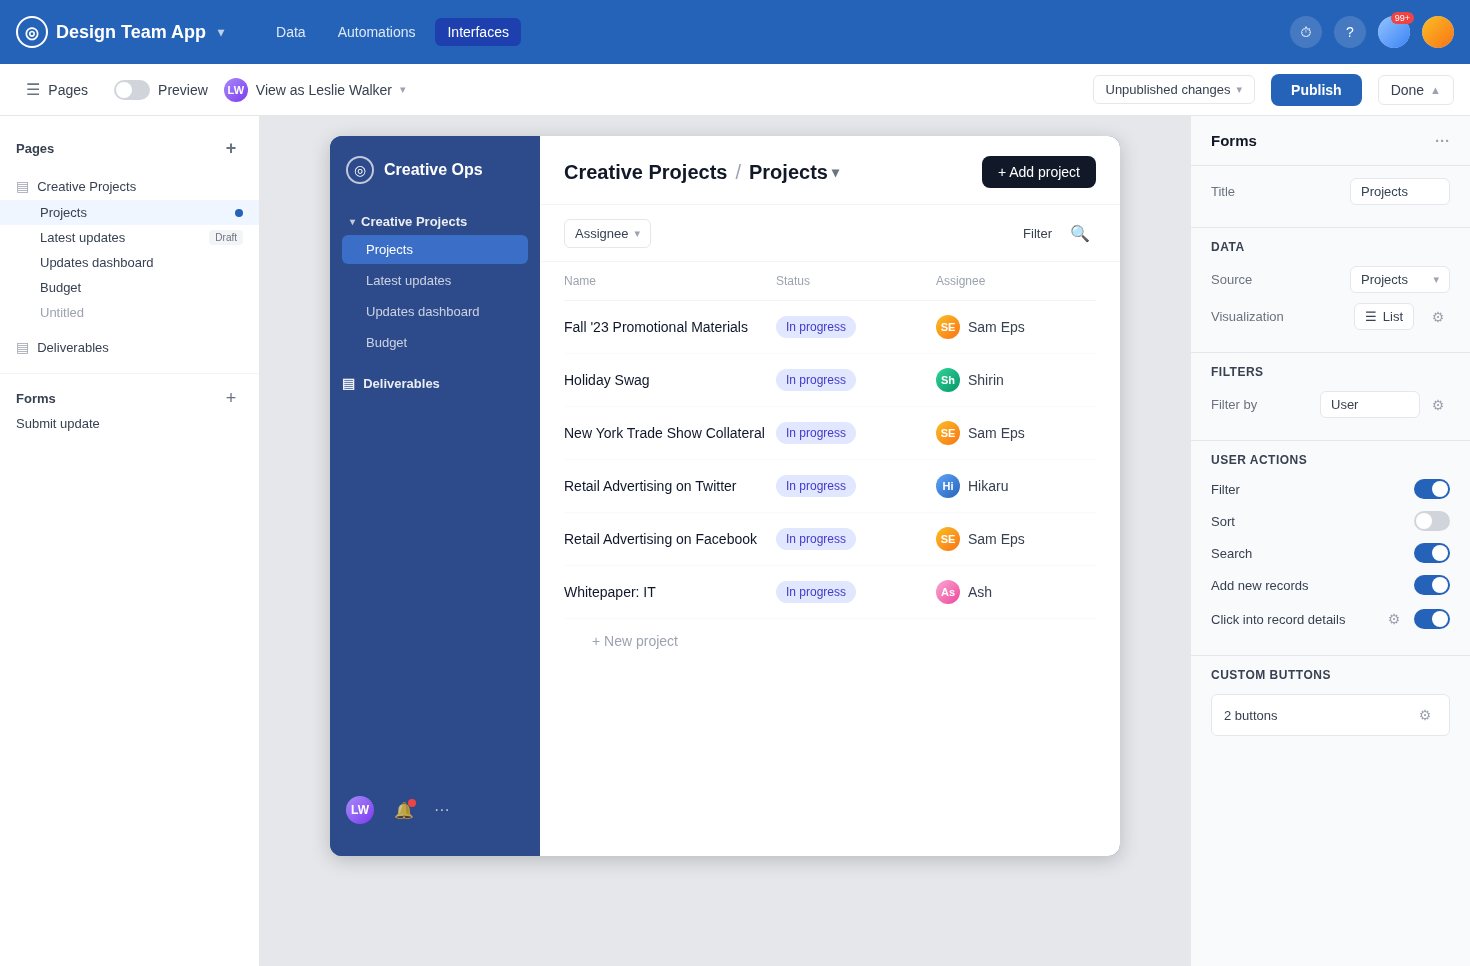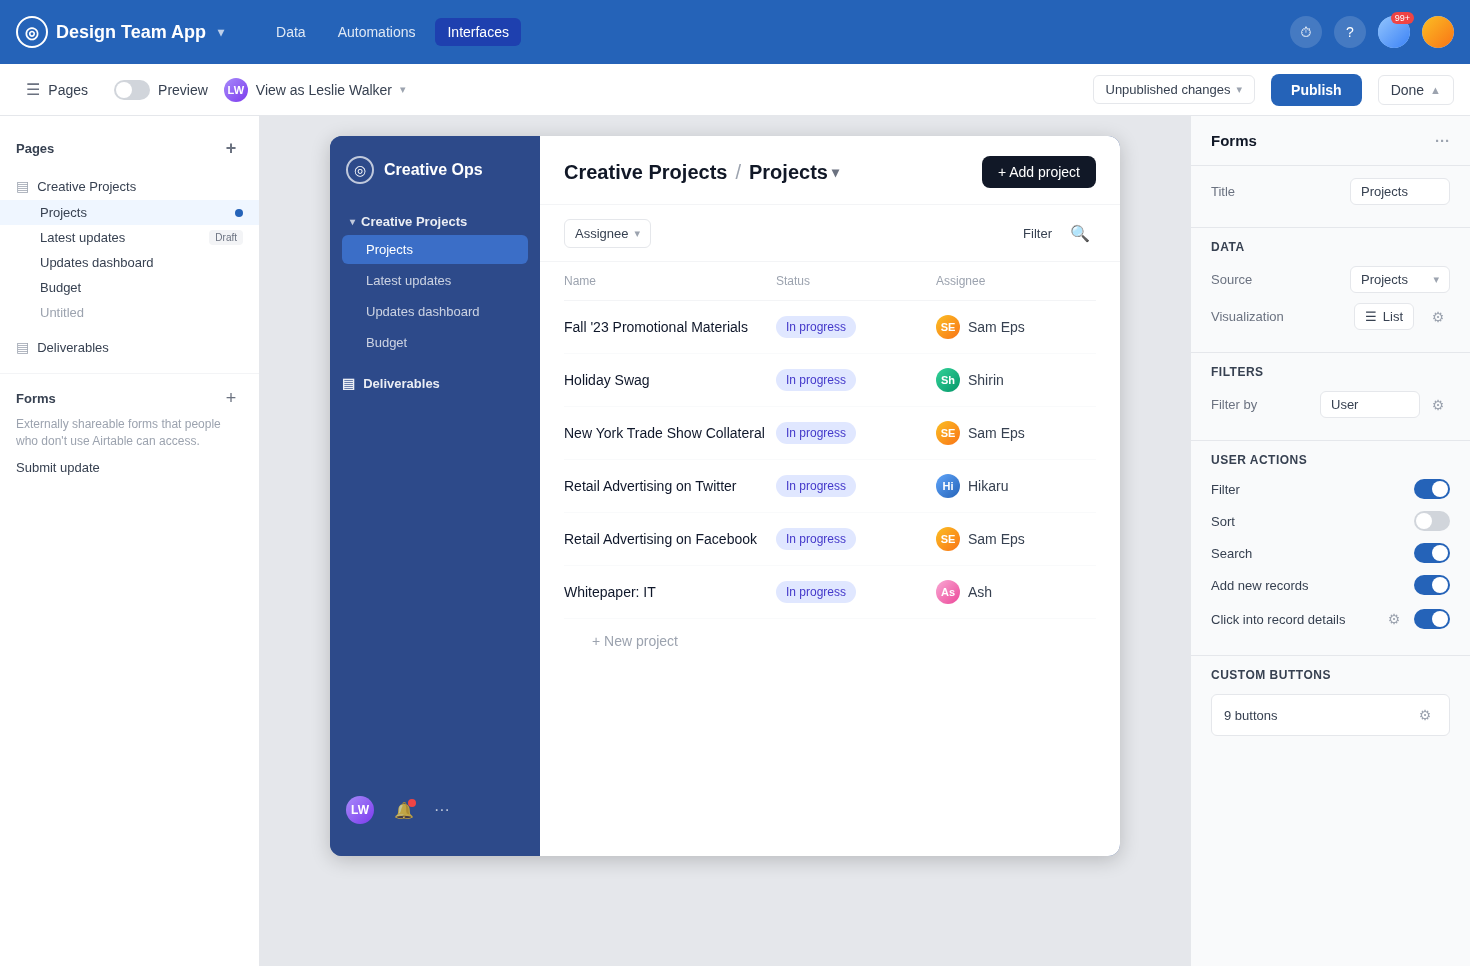--- a/index.html
+++ b/index.html
@@ -651,21 +651,20 @@
       <span class="sidebar-group-label">Deliverables</span>
     </div>
 
     <div class="sidebar-divider"></div>
 
     <div class="forms-section">
       <div class="forms-header">
         <span class="forms-title">Forms</span>
         <div class="sidebar-add-btn">+</div>
       </div>
-      <p class="forms-description">Externally shareable forms that people who don't use Airtable can access.</p>
       <div class="forms-link">Submit update</div>
     </div>
   </aside>
 
   <main class="content-area">
     <div class="app-preview">
 
       <div class="app-nav">
         <div class="app-nav-header">
           <div class="app-logo-small">
@@ -886,19 +885,19 @@
           <div class="toggle-on">
               <div class="t-knob"></div>
             </div>
         </div>
       </div>
     </div>
 
     <div class="custom-buttons-section">
       <div class="panel-section-title">Custom buttons</div>
       <div class="custom-btn-row">
-        <span class="custom-btn-label">9 buttons</span>
+        <span class="custom-btn-label">2 buttons</span>
         <div class="panel-gear">⚙</div>
       </div>
     </div>
 
   </aside>
 </div>
 
 </body></html>

